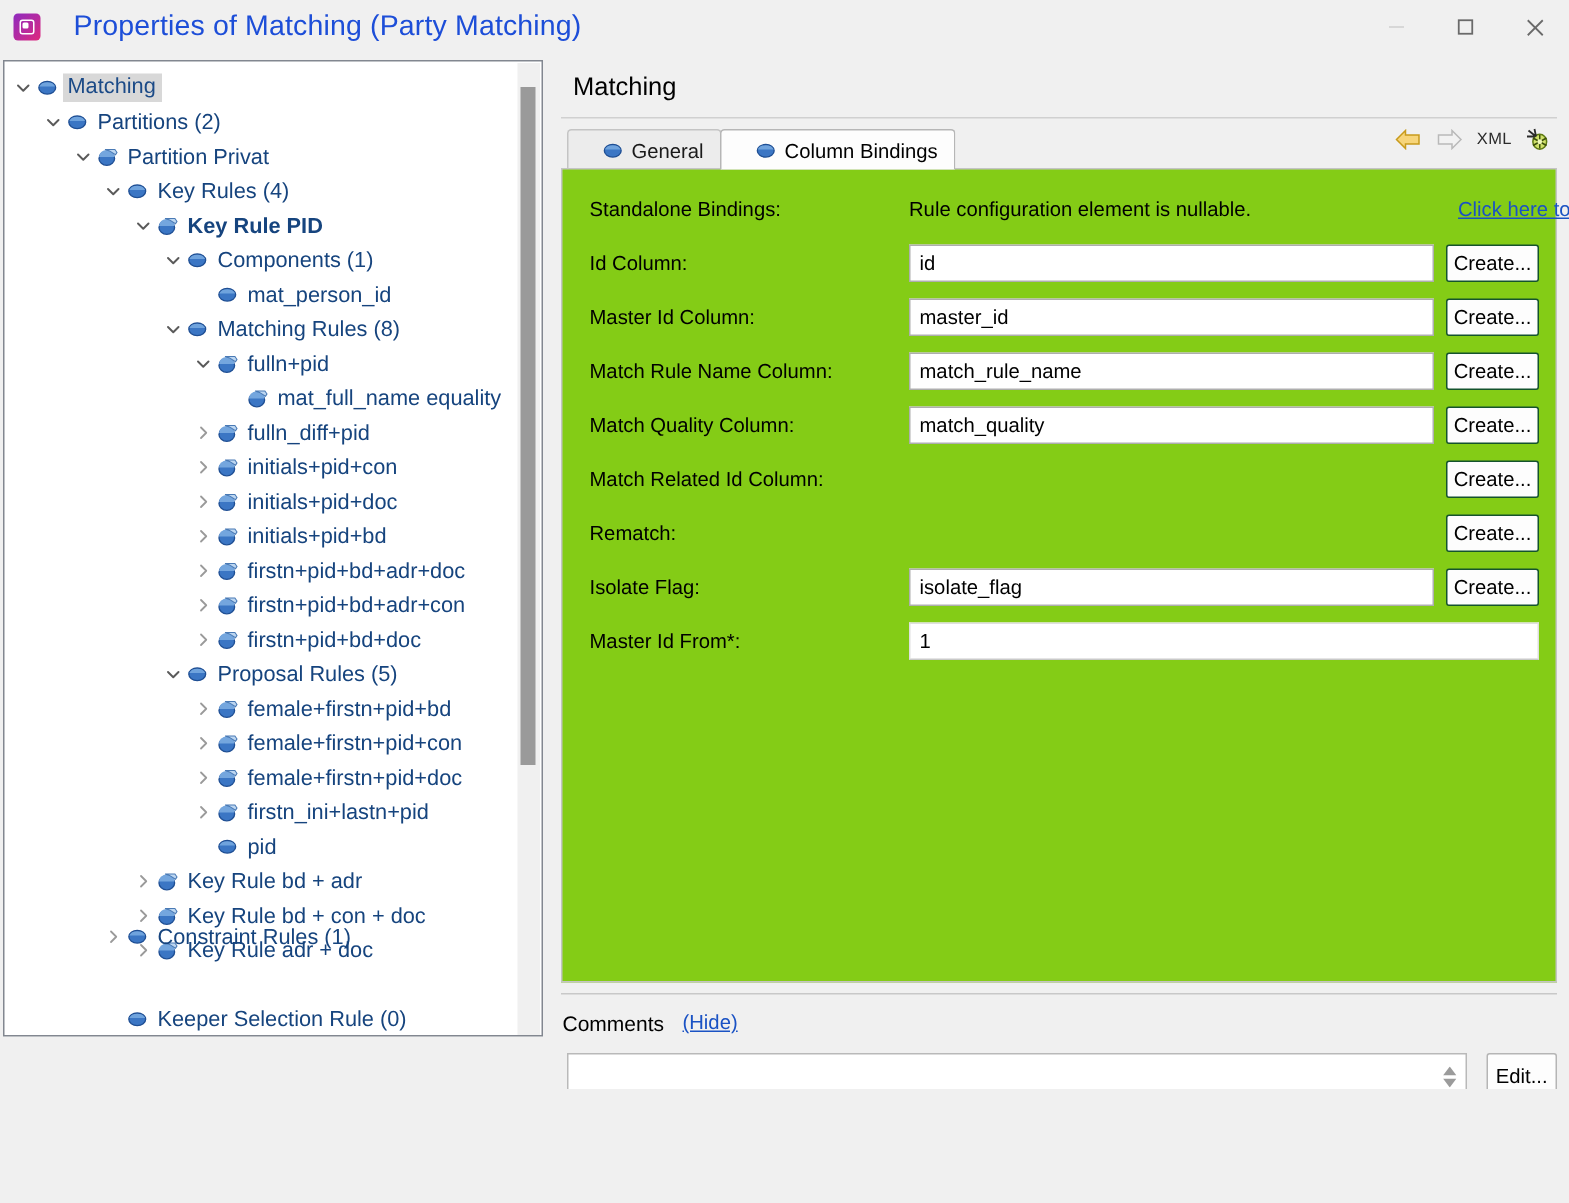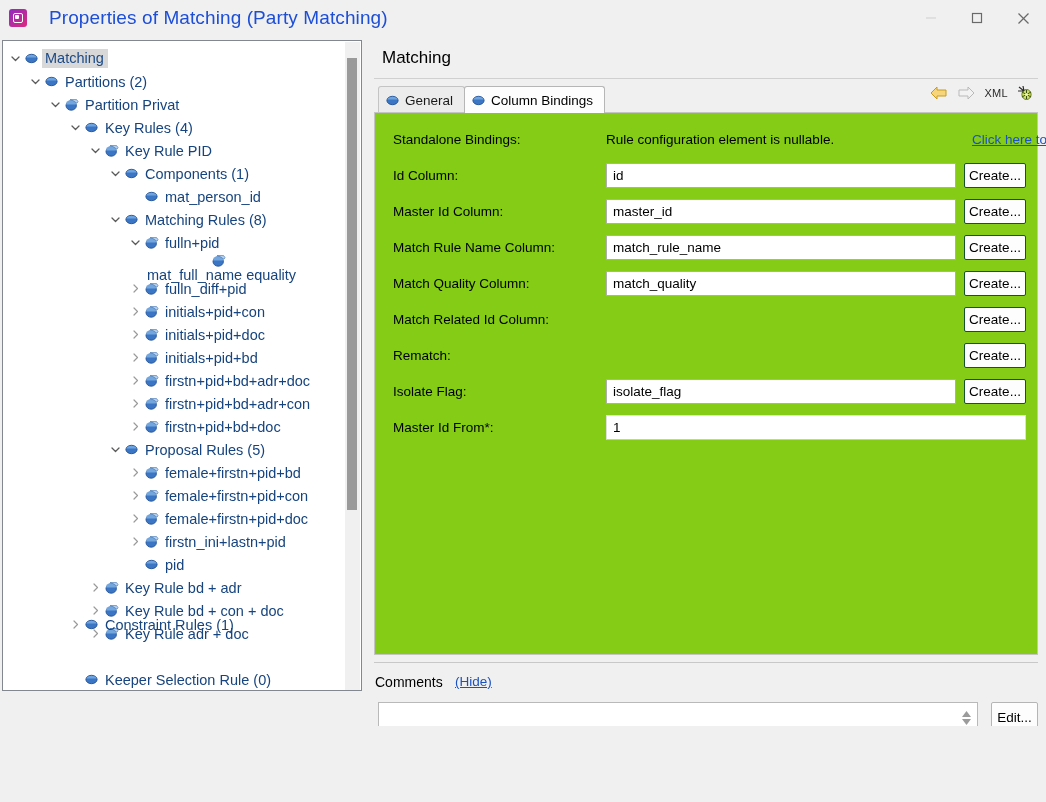--- a/index.html
+++ b/index.html
@@ -101,21 +101,21 @@
     background: #d0d0d0;
   }
 
   
   #tabs {
     position: absolute; left: 8px; top: 46px; height: 27px;
     display: flex; align-items: flex-end; font-size: 13.5px;
   }
   .tab {
     height: 27px; display: flex; align-items: center; gap: 6px;
-    padding: 0 11px 0 7px;
+    padding: 0 11px 0 23px;
     border: 1px solid #c4c4c4; border-bottom: none;
     border-radius: 3px 3px 0 0;
     color: #000; background: #e6e6e6;
     position: relative;
   }
   .tab.active {
     background: #fdfdfd; border-color: #b6b6b6; z-index: 3;
     margin-left: -1px;
   }
   .tab:not(.active) { background: #ececec; color: #1a1a1a; }
@@ -268,21 +268,21 @@
           </svg>
         </span>
         <span class="ticon">
           <svg width="13" height="13" viewBox="0 0 13 13">
             <ellipse cx="6.5" cy="6.5" rx="5.6" ry="4.2" fill="#3b76c4" stroke="#1f4f94" stroke-width="0.9"></ellipse>
             <path d="M1.2 5.6 A5.6 4.2 0 0 1 11.8 5.6 Z" fill="#6fa3dd"></path>
           </svg>
         </span>
         <span class="tlabel">Key Rules (4)</span>
       </div>
-      <div class="trow" style="top: 98px; position: absolute; left: 80px;">
+      <div class="trow" style="top: 98px; position: absolute; left: 80px; font-weight: bold;">
         <span class="twist">
           <svg width="9" height="9" viewBox="0 0 9 9">
             <path d="M1 3 L4.5 6.5 L8 3" fill="none" stroke="#5a5a5a" stroke-width="1.3" stroke-linecap="round" stroke-linejoin="round"></path>
           </svg>
         </span>
         <span class="ticon">
           <svg width="14" height="13" viewBox="0 0 14 13">
             <ellipse cx="6.2" cy="7.6" rx="5.2" ry="4.6" fill="#3b76c4" stroke="#1f4f94" stroke-width="0.9"></ellipse>
             <path d="M1 6.6 A5.2 4.6 0 0 1 11.4 6.6 Z" fill="#74a6de"></path>
             <path d="M5 1.6 L11.6 1.6 L13 3.6 L12 5.2 L8 2.6 Z" fill="#bcd6f1" stroke="#4a7ab5" stroke-width="0.7"></path>
@@ -336,21 +336,21 @@
         </span>
         <span class="ticon">
           <svg width="14" height="13" viewBox="0 0 14 13">
             <ellipse cx="6.2" cy="7.6" rx="5.2" ry="4.6" fill="#3b76c4" stroke="#1f4f94" stroke-width="0.9"></ellipse>
             <path d="M1 6.6 A5.2 4.6 0 0 1 11.4 6.6 Z" fill="#74a6de"></path>
             <path d="M5 1.6 L11.6 1.6 L13 3.6 L12 5.2 L8 2.6 Z" fill="#bcd6f1" stroke="#4a7ab5" stroke-width="0.7"></path>
           </svg>
         </span>
         <span class="tlabel">fulln+pid</span>
       </div>
-      <div class="trow" style="top: 213px; position: absolute; left: 140px; flex-direction: column;">
+      <div class="trow" style="top: 213px; position: absolute; left: 140px;">
         <span class="twist"></span>
         <span class="ticon">
           <svg width="14" height="13" viewBox="0 0 14 13">
             <ellipse cx="6.2" cy="7.6" rx="5.2" ry="4.6" fill="#3b76c4" stroke="#1f4f94" stroke-width="0.9"></ellipse>
             <path d="M1 6.6 A5.2 4.6 0 0 1 11.4 6.6 Z" fill="#74a6de"></path>
             <path d="M5 1.6 L11.6 1.6 L13 3.6 L12 5.2 L8 2.6 Z" fill="#bcd6f1" stroke="#4a7ab5" stroke-width="0.7"></path>
           </svg>
         </span>
         <span class="tlabel">mat_full_name equality</span>
       </div>

